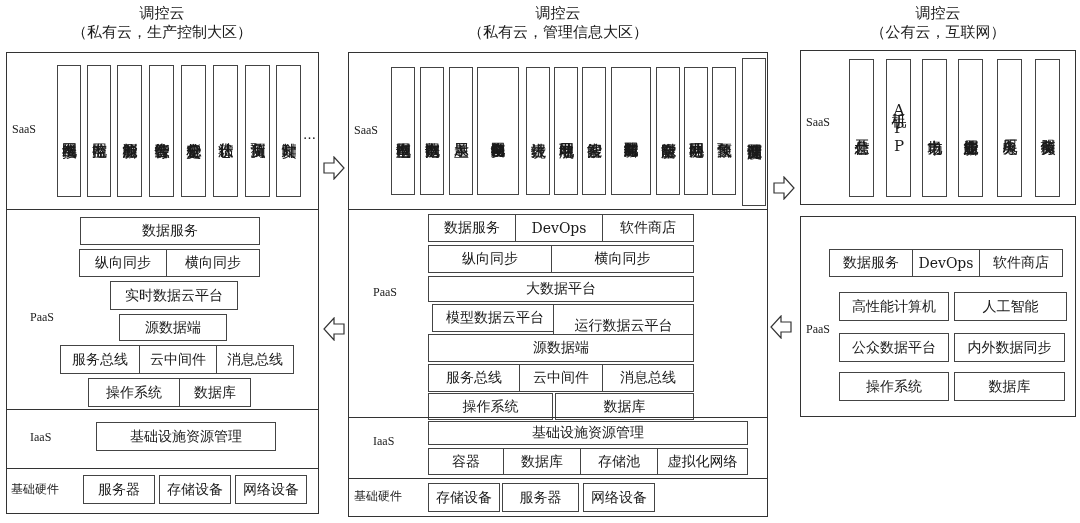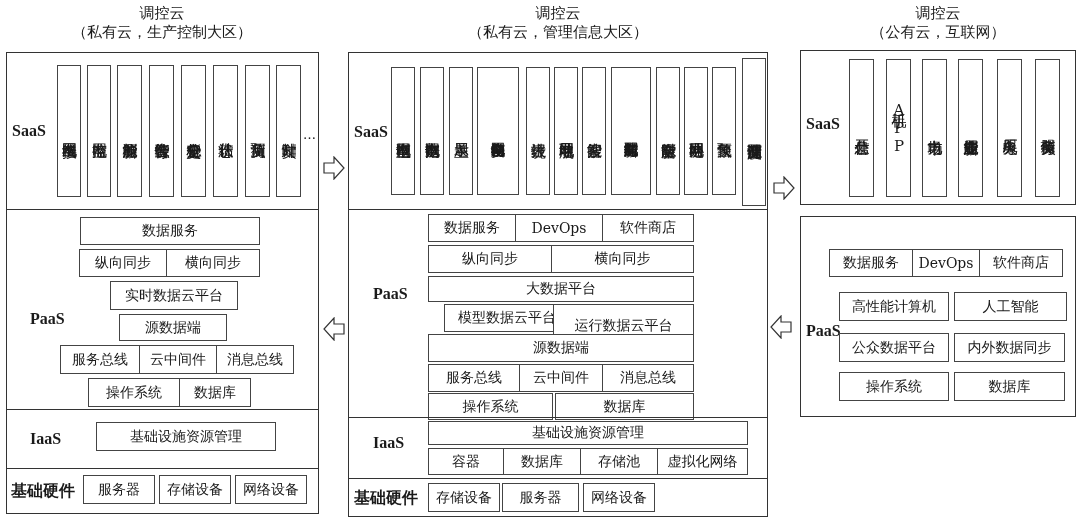--- a/index.html
+++ b/index.html
@@ -2,21 +2,21 @@
 <html><head>
 <meta charset="utf-8">
 <style>
   html, body { margin:0; padding:0; background:#ffffff; }
   body { width:1080px; height:523px; position:relative; overflow:hidden;
          font-family:"DejaVu Serif", "Liberation Serif", serif; color:#1a1a1a; }
   .title { position:absolute; text-align:center; font-size:15px; line-height:19px; }
   .panel { position:absolute; border:1.5px solid #333; box-sizing:border-box; }
   .sec { position:absolute; left:0; right:0; border-top:1.5px solid #333; box-sizing:border-box; }
   .sec.first { border-top:none; }
-  .lbl { position:absolute; font-weight:bold; font-size:16px; font-family:"Liberation Serif", serif; }
+  .lbl { position:absolute; font-weight:normal; font-size:12px; font-family:"Liberation Serif", serif; }
   .vbox { position:absolute; border:1.3px solid #444; box-sizing:border-box;
           writing-mode:vertical-rl; text-orientation:upright; font-size:15px;
           line-height:15px; display:flex; align-items:center; justify-content:center;
           letter-spacing:0px; }
   .vbox.two { font-size:14.5px; line-height:16px; }
   .hbox { position:absolute; border:1.3px solid #444; box-sizing:border-box;
           font-size:14px; display:flex; align-items:center; justify-content:center;
           white-space:nowrap; background:#fff; }
   .arrow { position:absolute; width:22px; height:24px; }
   .dots { position:absolute; font-size:13px; }
@@ -108,21 +108,21 @@
   </div>
 
   <div class="sec" style="top:156px;height:208px;">
     <span class="lbl" style="left:24px;top:75px;">PaaS</span>
     <div class="hbox" style="left:79px;top:4px;width:88px;height:28px;">数据服务</div>
     <div class="hbox" style="left:166px;top:4px;width:88px;height:28px;">DevOps</div>
     <div class="hbox" style="left:253px;top:4px;width:92px;height:28px;">软件商店</div>
     <div class="hbox" style="left:79px;top:35px;width:124px;height:28px;">纵向同步</div>
     <div class="hbox" style="left:202px;top:35px;width:143px;height:28px;">横向同步</div>
     <div class="hbox" style="left:79px;top:66px;width:266px;height:26px;">大数据平台</div>
-    <div class="hbox" style="left:95px;top:94px;width:126px;height:28px;text-align:right;">模型数据云平台</div>
+    <div class="hbox" style="left:83px;top:94px;width:126px;height:28px;text-align:right;">模型数据云平台</div>
     <div class="hbox" style="left:204px;top:94px;width:141px;height:44px;">运行数据云平台</div>
     <div class="hbox" style="left:79px;top:124px;width:266px;height:28px;">源数据端</div>
     <div class="hbox" style="left:79px;top:154px;width:92px;height:28px;">服务总线</div>
     <div class="hbox" style="left:170px;top:154px;width:84px;height:28px;">云中间件</div>
     <div class="hbox" style="left:253px;top:154px;width:92px;height:28px;">消息总线</div>
     <div class="hbox" style="left:79px;top:183px;width:125px;height:27px;">操作系统</div>
     <div class="hbox" style="left:206px;top:183px;width:139px;height:27px;">数据库</div>
   </div>
 
   <div class="sec" style="top:364px;height:61px;">

